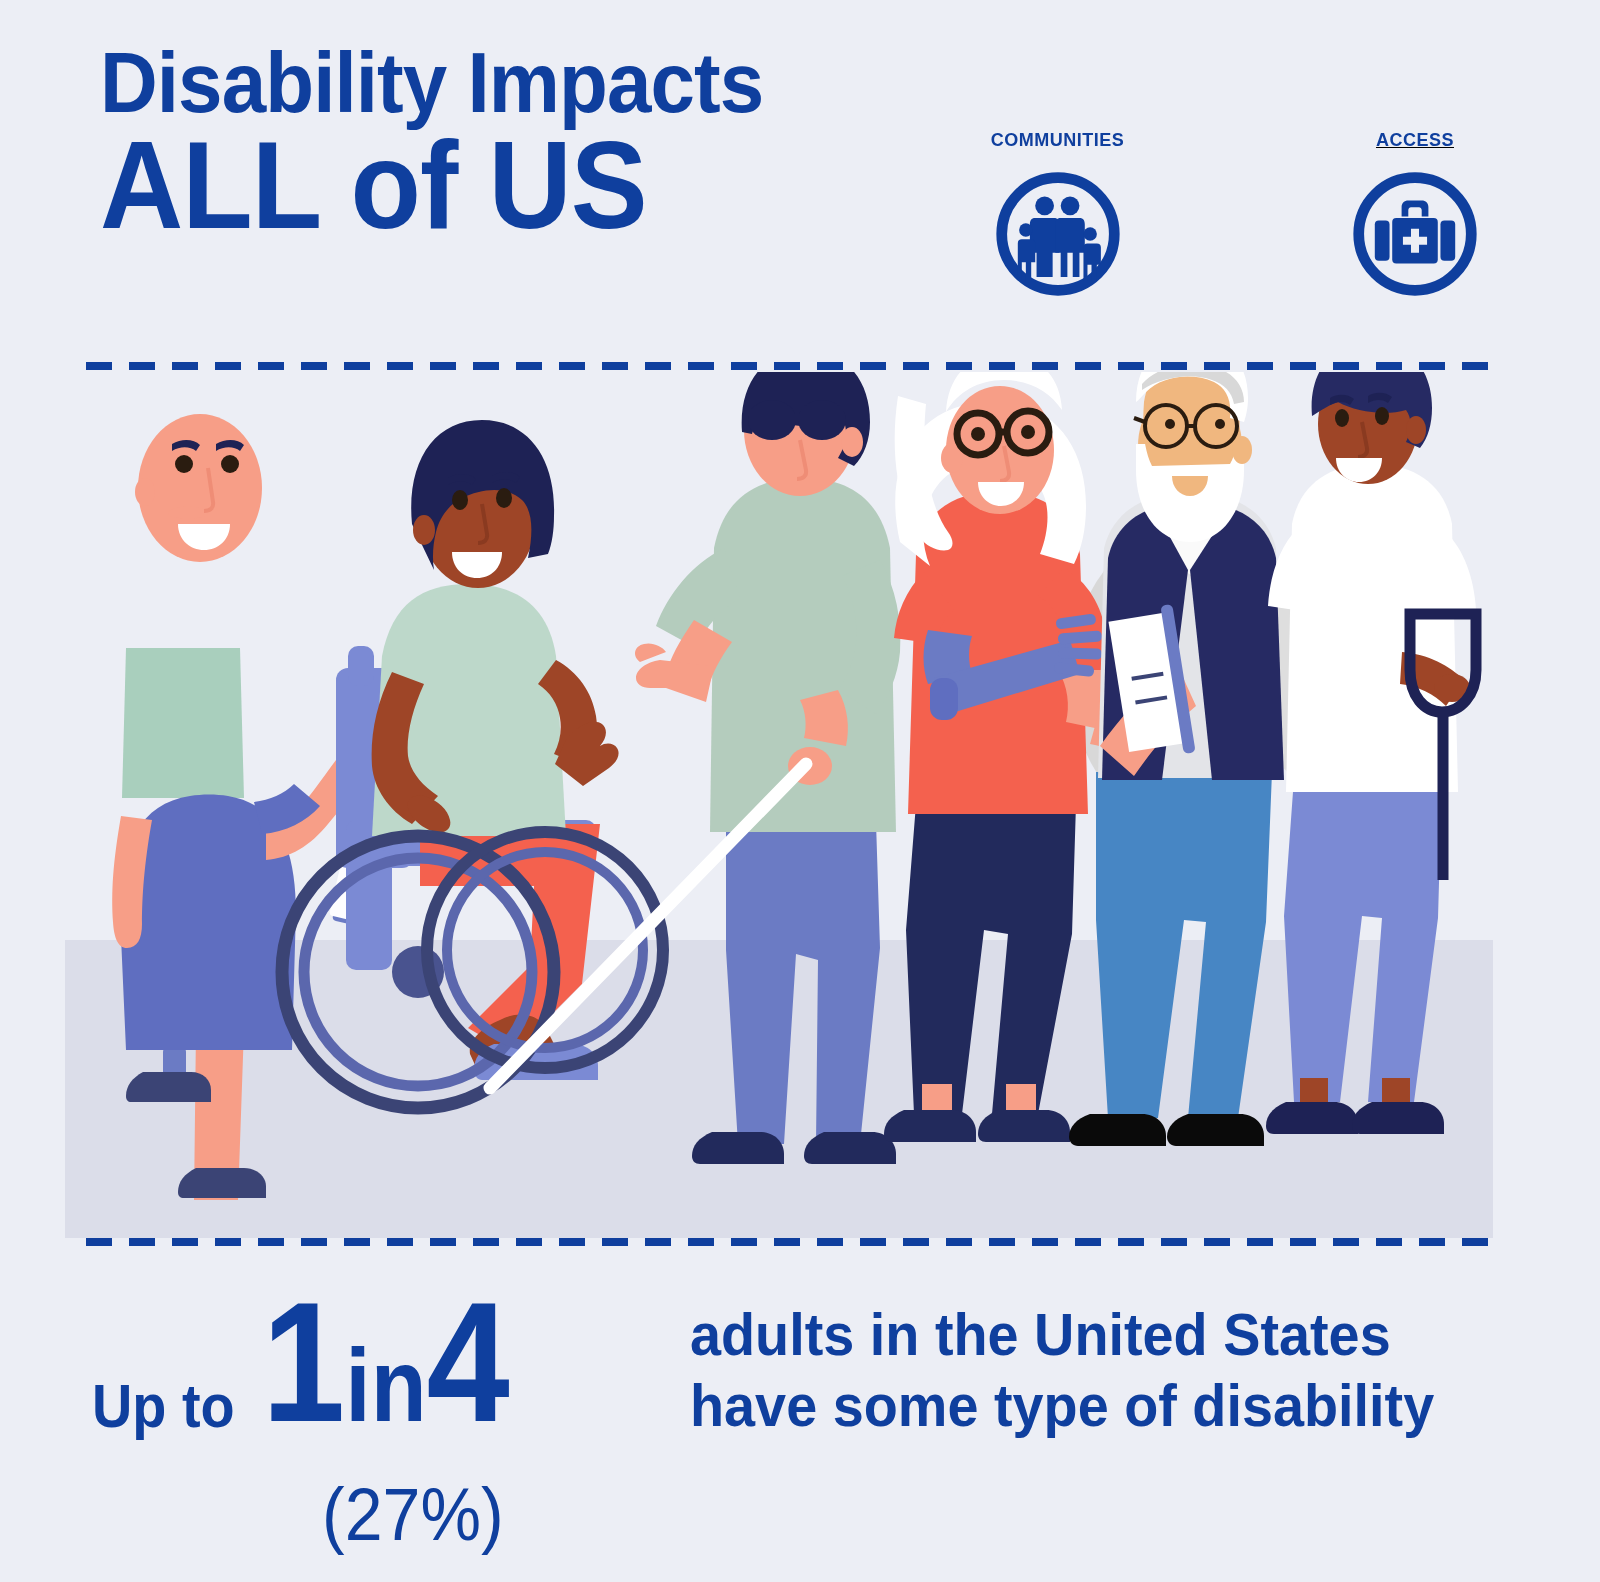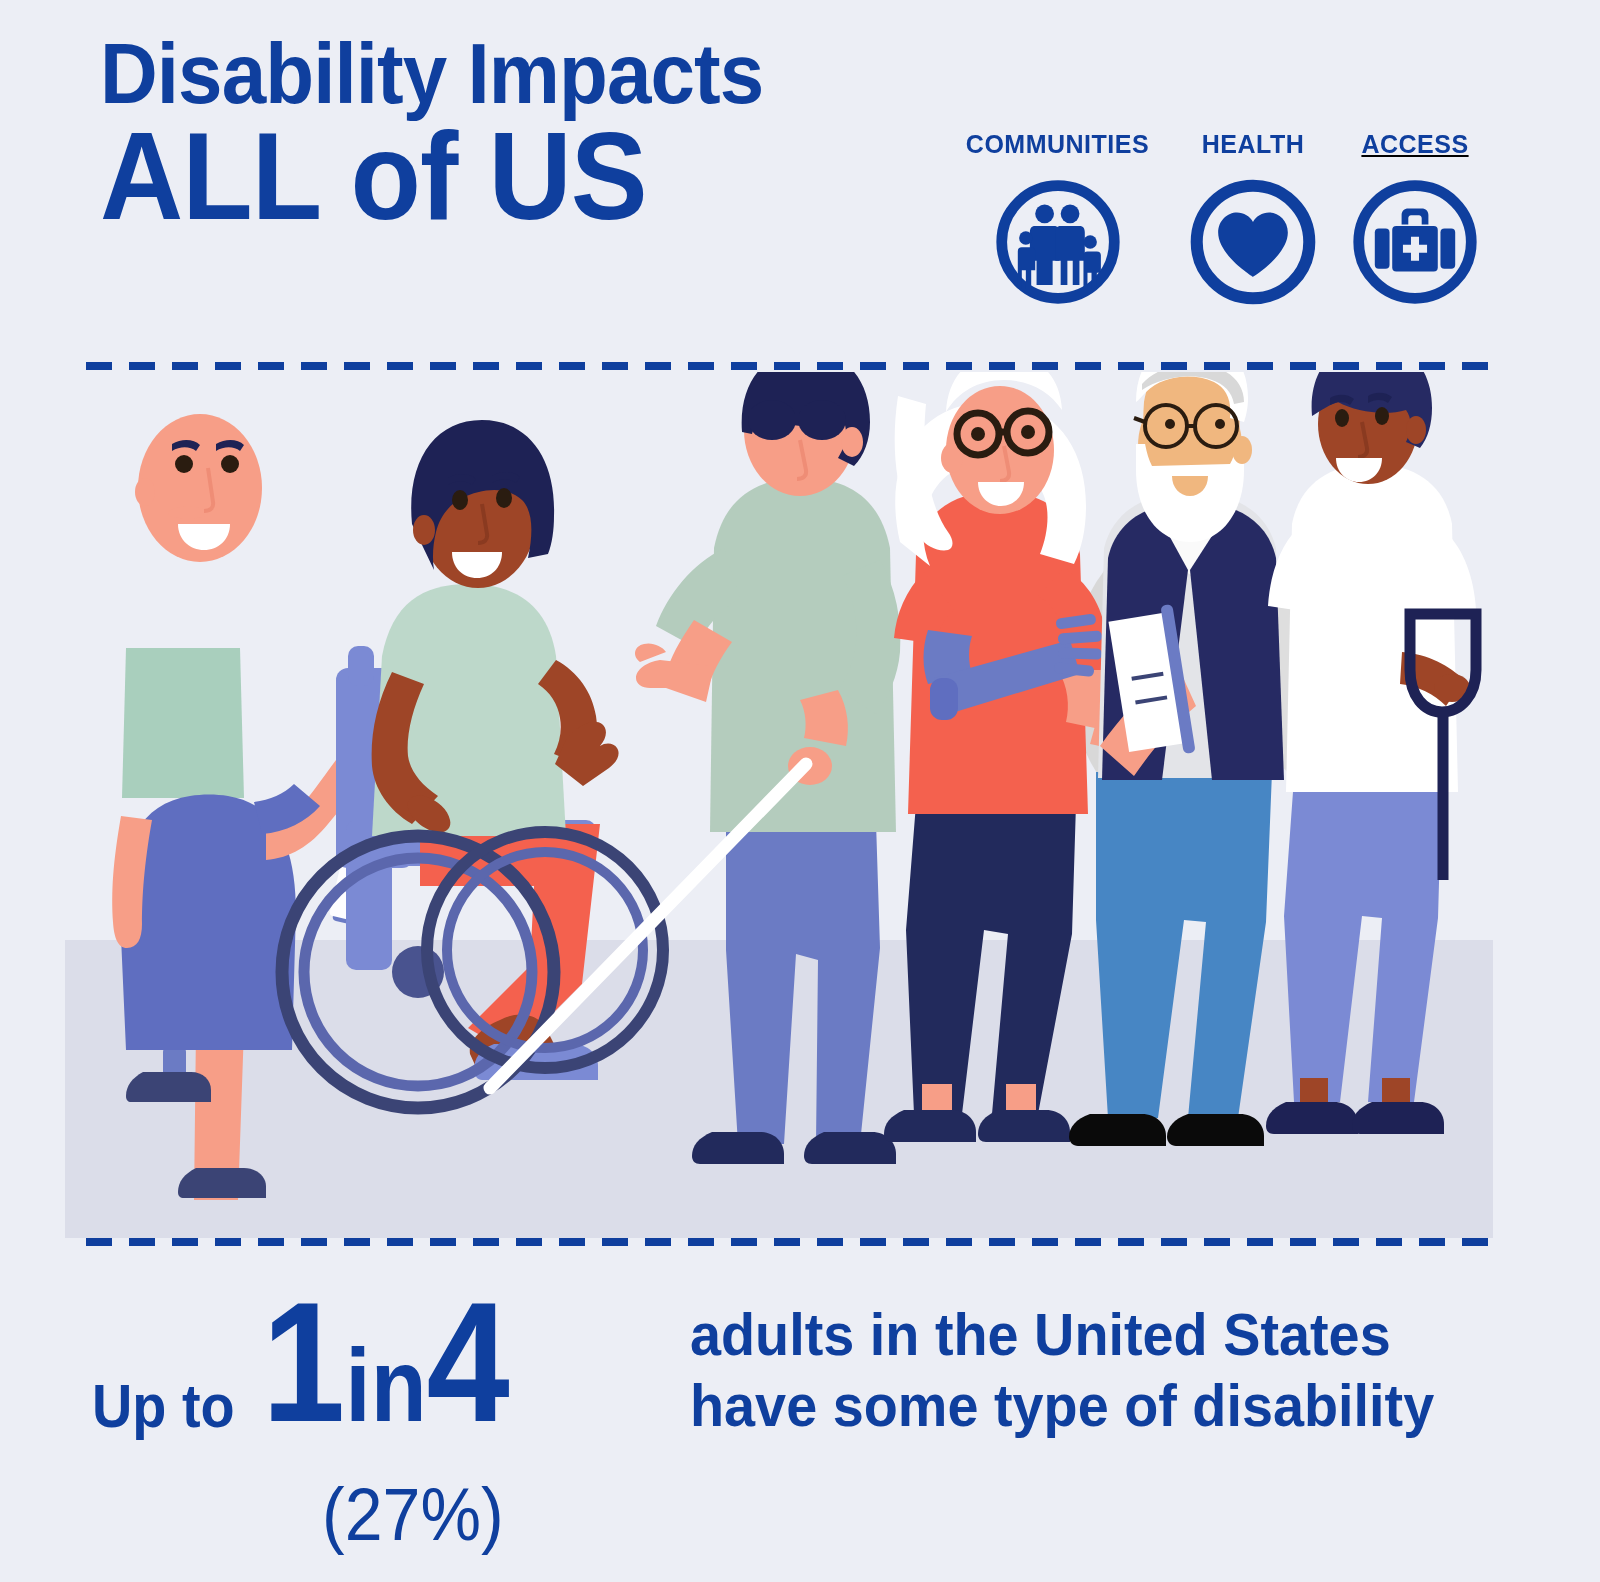--- a/index.html
+++ b/index.html
@@ -7,35 +7,35 @@
   body{
     width:1600px;height:1582px;
     background:#eceef5;
     font-family:"Liberation Sans", sans-serif;
     overflow:hidden;position:relative;
   }
   .stage{position:absolute;inset:0;}
 
   
   #header{position:absolute;left:0;top:0;width:1600px;height:330px;}
-  #title-block{position:absolute;left:100px;top:33px;width:860px;}
+  #title-block{position:absolute;left:100px;top:42px;width:860px;}
   .title-line{
     color:#0f3f9e;font-weight:bold;
     font-family:"Liberation Sans Narrow","Liberation Sans",sans-serif;
     letter-spacing:-1px;line-height:0.94;
     transform:scaleX(0.93);transform-origin:left center;white-space:nowrap;
   }
   #title-line-1{font-size:86px;}
   #title-line-2{font-size:124px;margin-top:4px;}
 
   
   #pillars{position:absolute;left:950px;top:130px;width:540px;height:180px;}
   .pillar{position:absolute;top:0;text-align:center;}
   .pillar-label{
-    color:#0f3f9e;font-weight:bold;font-size:25px;letter-spacing:0.5px;
+    color:#0f3f9e;font-weight:bold;font-size:18px;letter-spacing:0.5px;
     font-family:"Liberation Sans Narrow","Liberation Sans",sans-serif;
     white-space:nowrap;margin-bottom:16px;
   }
   .pillar-icon{display:block;margin:0 auto;}
   #pillar-communities{left:0px;width:215px;}
   #pillar-health{left:228px;width:150px;}
   #pillar-access{left:390px;width:150px;text-decoration:underline;}
 
   
   .dash-rule{
@@ -107,27 +107,20 @@
 
             <circle cx="26" cy="47" r="5"></circle>
             <path d="M21 54h10c2 0 3 1 3 3v14h-3v14h-4V71h-3v14h-3V57c0-2 1-3 3-3z" transform="translate(-1,0)"></path>
 
             <circle cx="74" cy="50" r="5"></circle>
             <path d="M69 57h10c2 0 3 1 3 3v13h-3v12h-4V73h-3v12h-3V60c0-2 1-3 3-3z"></path>
           </g>
         </svg>
       </div>
 
-      <div class="pillar" id="pillar-health">
-        <div class="pillar-label">HEALTH</div>
-        <svg class="pillar-icon" width="134" height="134" viewBox="0 0 100 100">
-          <circle cx="50" cy="50" r="42" fill="none" stroke="#0f3f9e" stroke-width="9"></circle>
-          <path d="M50 76C50 76 24 60 24 43c0-9 7-15 14-15 5 0 10 3 12 7 2-4 7-7 12-7 7 0 14 6 14 15 0 17-26 33-26 33z" fill="#0f3f9e"></path>
-        </svg>
-      </div>
 
       <div class="pillar" id="pillar-access">
         <div class="pillar-label">ACCESS</div>
         <svg class="pillar-icon" width="134" height="134" viewBox="0 0 100 100">
           <circle cx="50" cy="50" r="42" fill="none" stroke="#0f3f9e" stroke-width="8"></circle>
           <g fill="#0f3f9e">
 
             <path d="M40 30c0-3 2-5 5-5h10c3 0 5 2 5 5v7h-5v-5c0-1-1-2-2-2h-6c-1 0-2 1-2 2v5h-5z"></path>
 
             <rect x="20" y="40" width="11" height="30" rx="3"></rect>

